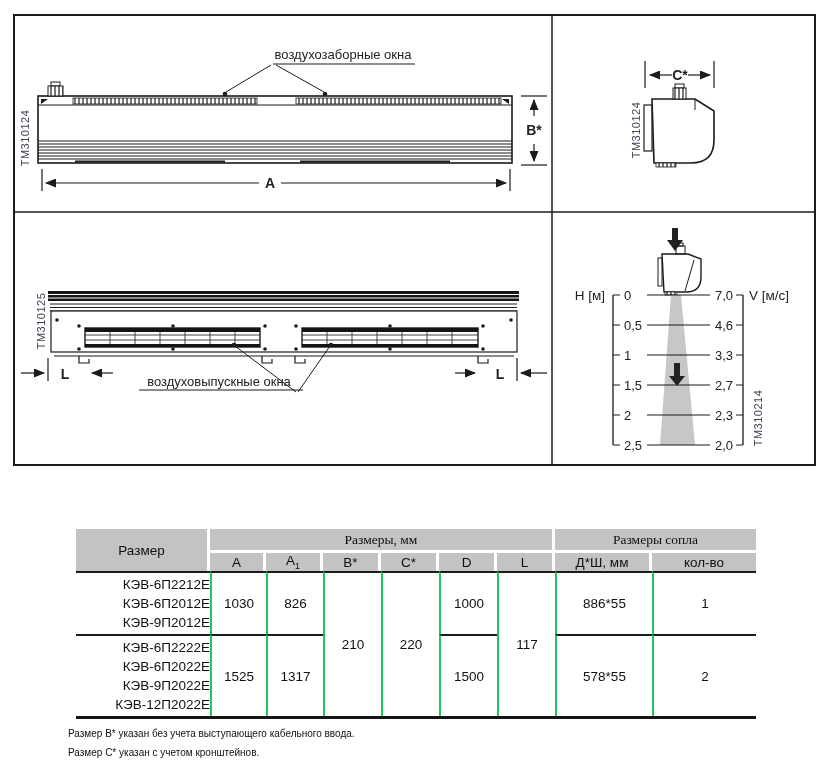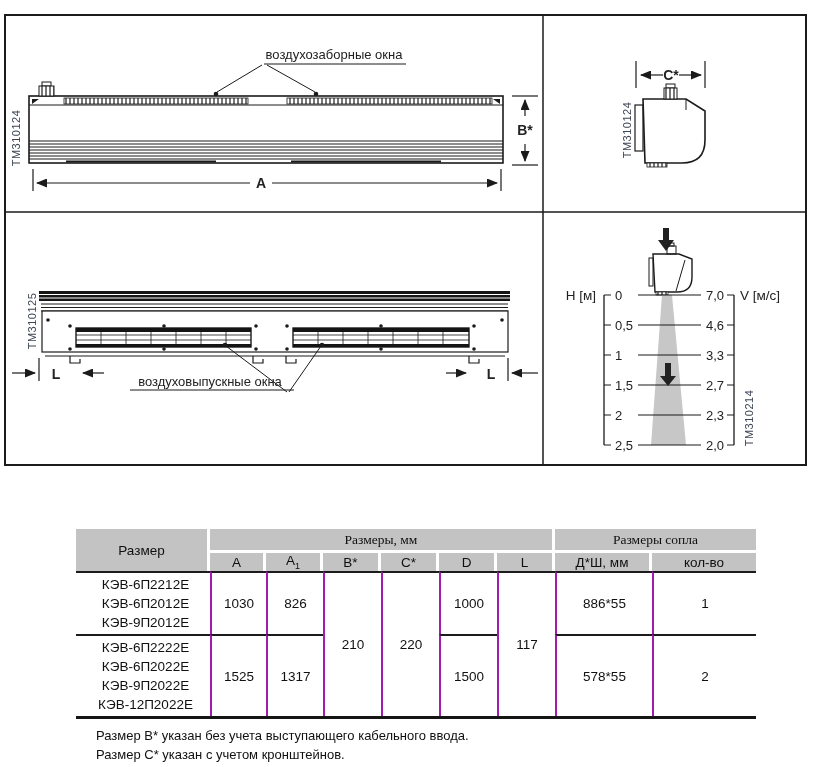--- a/index.html
+++ b/index.html
@@ -1,39 +1,39 @@
 <!DOCTYPE html>
 <html><head>
 <meta charset="utf-8">
 <style>
   html,body{margin:0;padding:0;background:#ffffff;}
   .page{position:relative;width:829px;height:767px;background:#fff;overflow:hidden;
         font-family:"Liberation Sans","DejaVu Sans",sans-serif;color:#1b1b1b;}
-  .draw-box{position:absolute;left:4px;top:14px;width:803px;height:510px;}
+  .draw-box{position:absolute;left:13px;top:14px;width:803px;height:510px;}
   svg text{font-family:"Liberation Sans","DejaVu Sans",sans-serif;fill:#222;}
   .lbl{font-size:13px;}
   .dim{font-size:14px;font-weight:bold;}
   .tick{font-size:13px;}
   .axis-lbl{font-size:13.5px;}
   .code{font-size:11px;fill:#3d4654;letter-spacing:.5px;}
 
   .tbl-wrap{position:absolute;left:76px;top:529px;width:680px;border-bottom:3px solid #151515;}
   table.tbl{width:680px;border-spacing:0;table-layout:fixed;}
   .tbl th,.tbl td{box-sizing:border-box;font-size:13.5px;font-weight:normal;color:#101010;padding:0;}
   .tbl th{background:#c3c3c3;text-align:center;}
   .tbl th.gr{height:24px;}
   .tbl th.sub{height:18px;}
   .gap-r{border-right:3px solid #fff;}
   .gap-b{border-bottom:3px solid #fff;font-family:Liberation Serif, serif;}
   .tbl td{text-align:center;vertical-align:middle;line-height:19px;padding:2px 0;}
-  .tbl td.models{text-align:center;padding-left:5px;}
-  .bl{border-left:2px solid #a21caf;margin-left:16px;}
+  .tbl td.models{text-align:right;padding-left:5px;}
+  .bl{border-left:2px solid #22c55e;margin-left:16px;}
   .bt{border-top:2px solid #1b1b1b;}
   sub{font-size:9px;}
-  .footnote{position:absolute;left:96px;font-size:13px;color:#101010;}
+  .footnote{position:absolute;left:68px;font-size:10px;color:#101010;}
   .fn1{top:728px;}
   .fn2{top:747px;}
 </style>
 </head>
 <body>
 
 <div class="page">
 
   <div class="draw-box">
     <svg width="803" height="452" viewBox="0 0 803 452">

